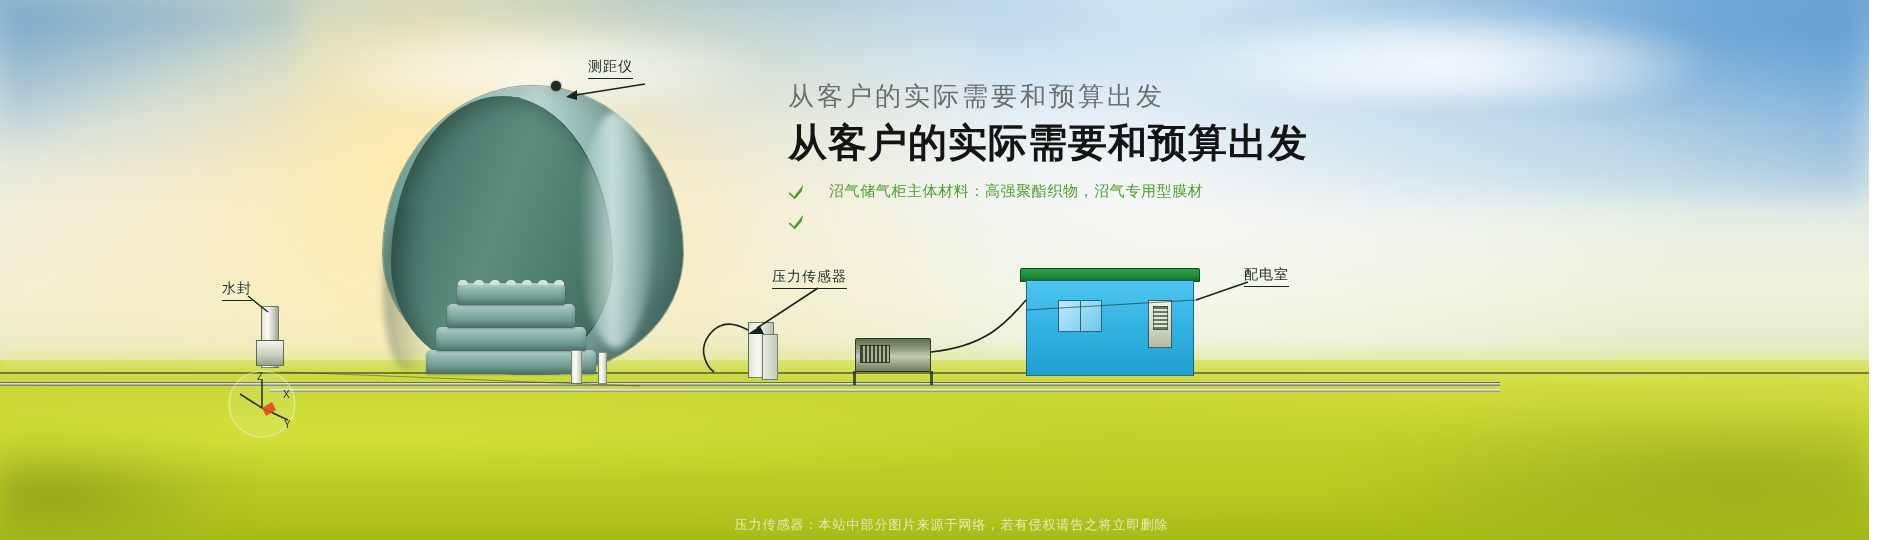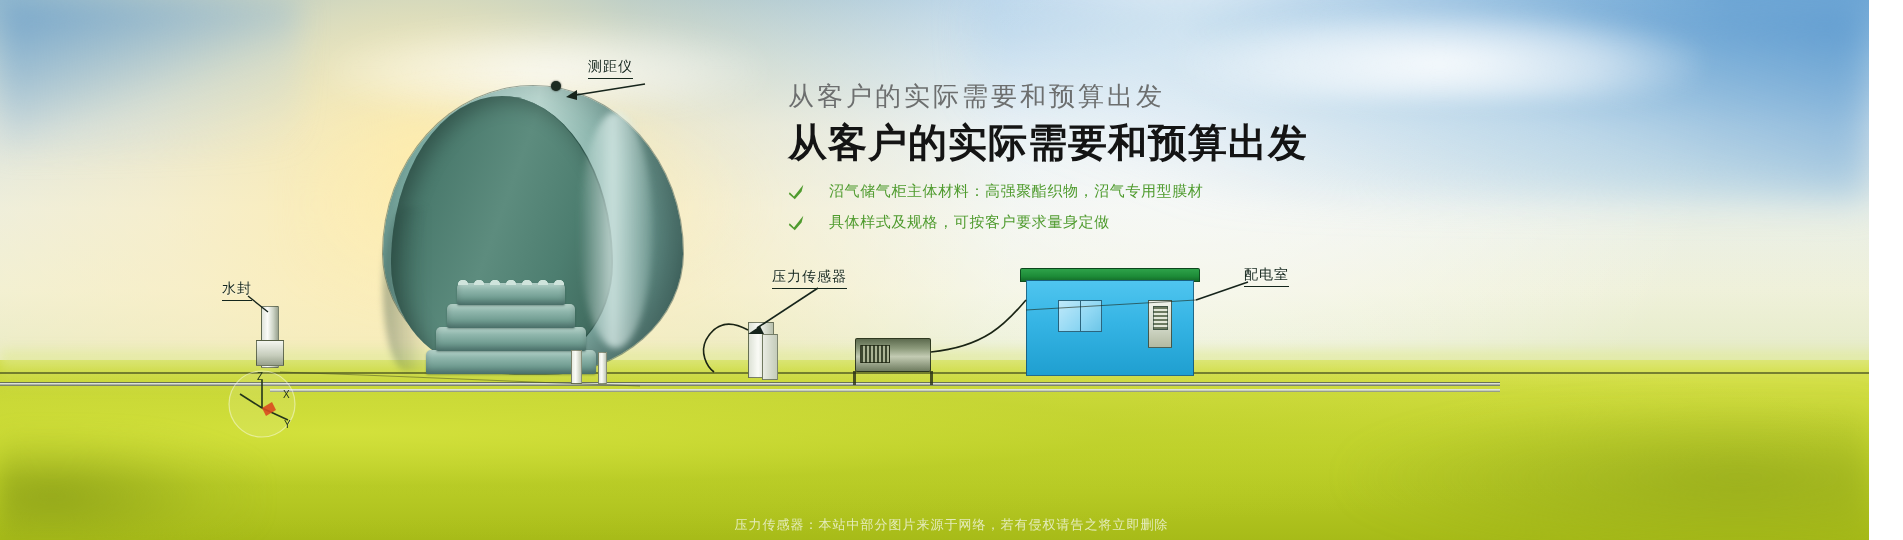--- a/index.html
+++ b/index.html
@@ -384,21 +384,20 @@
           <path d="M2 11 L7 16 L18 2 L16 10 L8 19 L1 13 Z" fill="#4f9b2e"></path>
         </svg>
         <span class="bullet-text">沼气储气柜主体材料：高强聚酯织物，沼气专用型膜材</span>
       </div>
 
 
       <div class="bullet">
         <svg class="bullet-icon" viewBox="0 0 20 20">
           <path d="M2 11 L7 16 L18 2 L16 10 L8 19 L1 13 Z" fill="#4f9b2e"></path>
         </svg>
-        <span class="bullet-text">具体样式及规格，可按客户要求量身定做</span>
       </div>
 
     </div>
   </div>
 
   <div class="disclaimer">压力传感器：本站中部分图片来源于网络，若有侵权请告之将立即删除</div>
 
 </div>
 
 </body></html>

